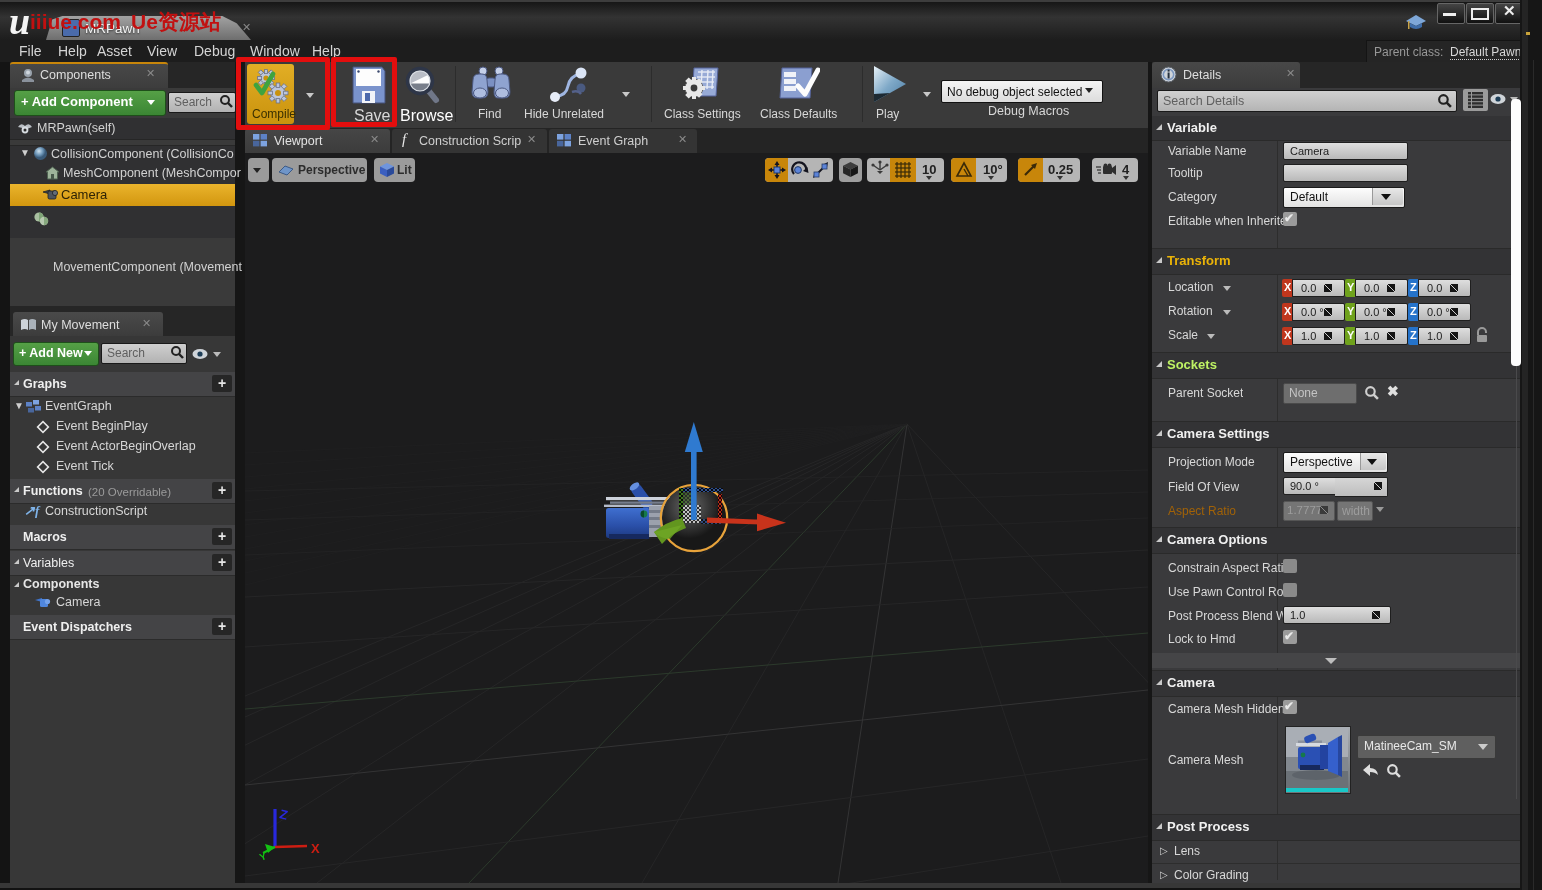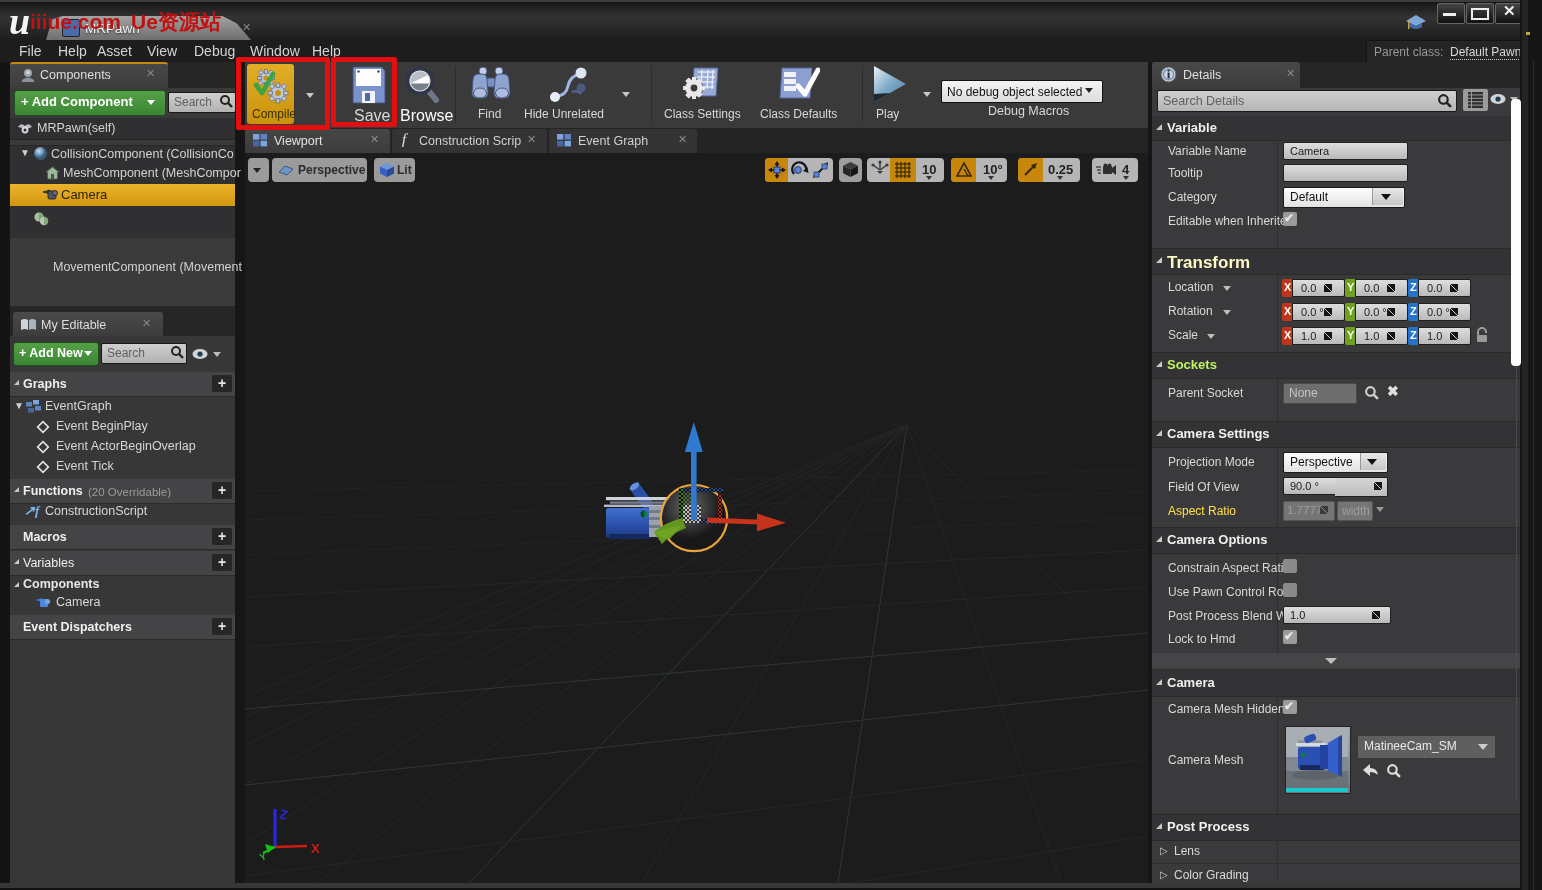--- a/index.html
+++ b/index.html
@@ -143,21 +143,21 @@
 </svg>
 <div class="txt" style="left:53px;top:212px;color:#d2d2d2;font-size:12.5px;margin-top:48px;">MovementComponent (Movement</div>
 
 <div class="ab" style="left:10px;top:306px;width:225px;height:577px;background:#262626;"></div>
 
 <div class="ab" style="left:13px;top:312px;width:150px;height:24px;background:linear-gradient(#4a4a4a,#3c3c3c);border-radius:3px 3px 0 0;"></div>
 <svg class="ab" style="left:20px;top:317px;" width="17" height="15" viewBox="0 0 17 15">
   <path d="M1 3 Q5 1 8 3 L8 13 Q5 11 1 13 Z" fill="#cdd3d9"></path>
   <path d="M16 3 Q12 1 9 3 L9 13 Q12 11 16 13 Z" fill="#aab2ba"></path>
 </svg>
-<div class="txt" style="left:41px;top:318px;color:#dedede;font-size:12.5px;">My Editable</div>
+<div class="txt" style="left:41px;top:318px;color:#dedede;font-size:12.5px;">My Movement</div>
 <div class="txt" style="left:142px;top:317px;color:#8a8a8a;font-size:11px;">✕</div>
 
 <div class="ab" style="left:10px;top:336px;width:225px;height:547px;background:#373737;"></div>
 
 <div class="ab" style="left:13px;top:342px;width:84px;height:22px;border-radius:3px;background:linear-gradient(#55a046,#3b8634);border:1px solid #1e4f1a;"></div>
 <div class="txt" style="left:19px;top:346px;color:#fff;font-size:12.5px;font-weight:bold;">+ Add New</div>
 <div class="ab dis-tri" style="left:84px;top:351px;border-top-color:#fff;"></div>
 
 <div class="ab" style="left:101px;top:343px;width:84px;height:19px;border-radius:2px;background:linear-gradient(#cfcfcf,#b2b2b2);border:1px solid #191919;"></div>
 <div class="txt" style="left:107px;top:346px;color:#5f5f5f;font-size:12px;">Search</div>
@@ -676,21 +676,21 @@
 <div class="txt tlabel" style="left:1168px;top:190px;">Category</div>
 <div class="ab" style="left:1283px;top:187px;width:120px;height:19px;border-radius:2px;background:linear-gradient(#fdfdfd,#e2e2e2);border:1px solid #1a1a1a;"></div>
 <div class="txt" style="left:1290px;top:190px;color:#111;font-size:12px;">Default</div>
 <div class="ab" style="left:1372px;top:188px;width:30px;height:17px;background:linear-gradient(#e8e8e8,#c6c6c6);border-left:1px solid #999;border-radius:0 2px 2px 0;"></div>
 <div class="ab dis-tri" style="left:1381px;top:194px;border-top-color:#111;border-left-width:5px;border-right-width:5px;border-top-width:6px;"></div>
 <div class="txt tlabel" style="left:1168px;top:214px;">Editable when Inherite</div>
 <div class="cb on" style="left:1283px;top:212px;"></div>
 
 <div class="ab" style="left:1152px;top:248px;width:368px;height:25px;background:#333335;border-top:1px solid #2a2a2a;border-bottom:1px solid #2a2a2a;"></div>
 <div class="hdr-tri" style="left:1156px;top:257px;border-top-width:6px;border-right-width:6px;"></div>
-<div class="txt" style="left:1167px;top:253px;color:#fef9c3;font-size:17px;font-weight:bold;">Transform</div>
+<div class="txt" style="left:1167px;top:253px;color:#eab308;font-size:13px;font-weight:bold;">Transform</div>
 
 <div class="txt tlabel" style="left:1168px;top:280px;">Location</div>
 <div class="ab dis-tri" style="left:1223px;top:286px;border-top-color:#bbb;"></div>
 
 <div class="txt tlabel" style="left:1168px;top:304px;">Rotation</div>
 <div class="ab dis-tri" style="left:1223px;top:310px;border-top-color:#bbb;"></div>
 
 <div class="txt tlabel" style="left:1168px;top:328px;">Scale</div>
 <div class="ab dis-tri" style="left:1207px;top:334px;border-top-color:#bbb;"></div>
 <svg class="ab" style="left:1475px;top:327px;" width="14" height="16" viewBox="0 0 14 16">
@@ -752,21 +752,21 @@
 <div class="txt" style="left:1167px;top:426px;color:#f0f0f0;font-size:13px;font-weight:bold;">Camera Settings</div>
 <div class="txt tlabel" style="left:1168px;top:455px;">Projection Mode</div>
 <div class="ab" style="left:1283px;top:452px;width:103px;height:19px;border-radius:2px;background:linear-gradient(#fdfdfd,#e2e2e2);border:1px solid #1a1a1a;"></div>
 <div class="txt" style="left:1290px;top:455px;color:#111;font-size:12px;">Perspective</div>
 <div class="ab" style="left:1360px;top:453px;width:25px;height:17px;background:linear-gradient(#e8e8e8,#c6c6c6);border-left:1px solid #999;border-radius:0 2px 2px 0;"></div>
 <div class="ab dis-tri" style="left:1367px;top:459px;border-top-color:#111;border-left-width:5px;border-right-width:5px;border-top-width:6px;"></div>
 <div class="txt tlabel" style="left:1168px;top:480px;">Field Of View</div>
 <div class="fld" style="left:1283px;top:477px;width:48px;">90.0 °</div>
 <div class="ab" style="left:1335px;top:477px;width:52px;height:18px;background:linear-gradient(#d6d6d6,#bdbdbd);border-radius:0 2px 2px 0;border:1px solid #1f1f1f;border-left:none;"></div>
 <div class="spin" style="left:1374px;top:482px;"></div>
-<div class="txt" style="left:1168px;top:504px;color:#fde047;font-size:12px;">Aspect Ratio</div>
+<div class="txt" style="left:1168px;top:504px;color:#a16207;font-size:12px;">Aspect Ratio</div>
 <div class="ab" style="left:1283px;top:501px;width:50px;height:18px;background:#757575;border-radius:2px;border:1px solid #555;"></div>
 <div class="txt" style="left:1287px;top:504px;color:#9d9d9d;font-size:11.5px;">1.7777</div>
 <div class="spin" style="left:1320px;top:506px;background:linear-gradient(45deg,#3a3a3a 44%,#8a8a8a 44%,#8a8a8a 56%,#3a3a3a 56%);"></div>
 <div class="ab" style="left:1337px;top:501px;width:34px;height:18px;background:#757575;border-radius:2px;border:1px solid #555;"></div>
 <div class="txt" style="left:1342px;top:504px;color:#9d9d9d;font-size:12px;">width</div>
 <div class="ab dis-tri" style="left:1376px;top:507px;border-top-color:#999;"></div>
 
 <div class="ab" style="left:1152px;top:527px;width:368px;height:25px;background:#333335;border-top:1px solid #2a2a2a;border-bottom:1px solid #2a2a2a;"></div>
 <div class="hdr-tri" style="left:1156px;top:536px;border-top-width:6px;border-right-width:6px;"></div>
 <div class="txt" style="left:1167px;top:532px;color:#f0f0f0;font-size:13px;font-weight:bold;">Camera Options</div>

